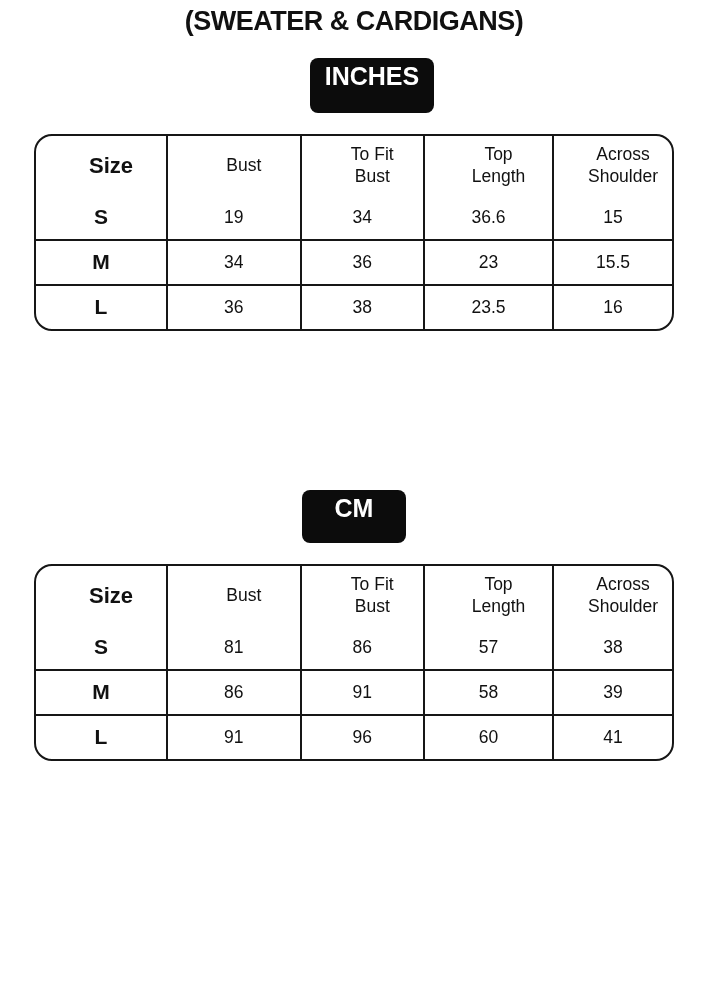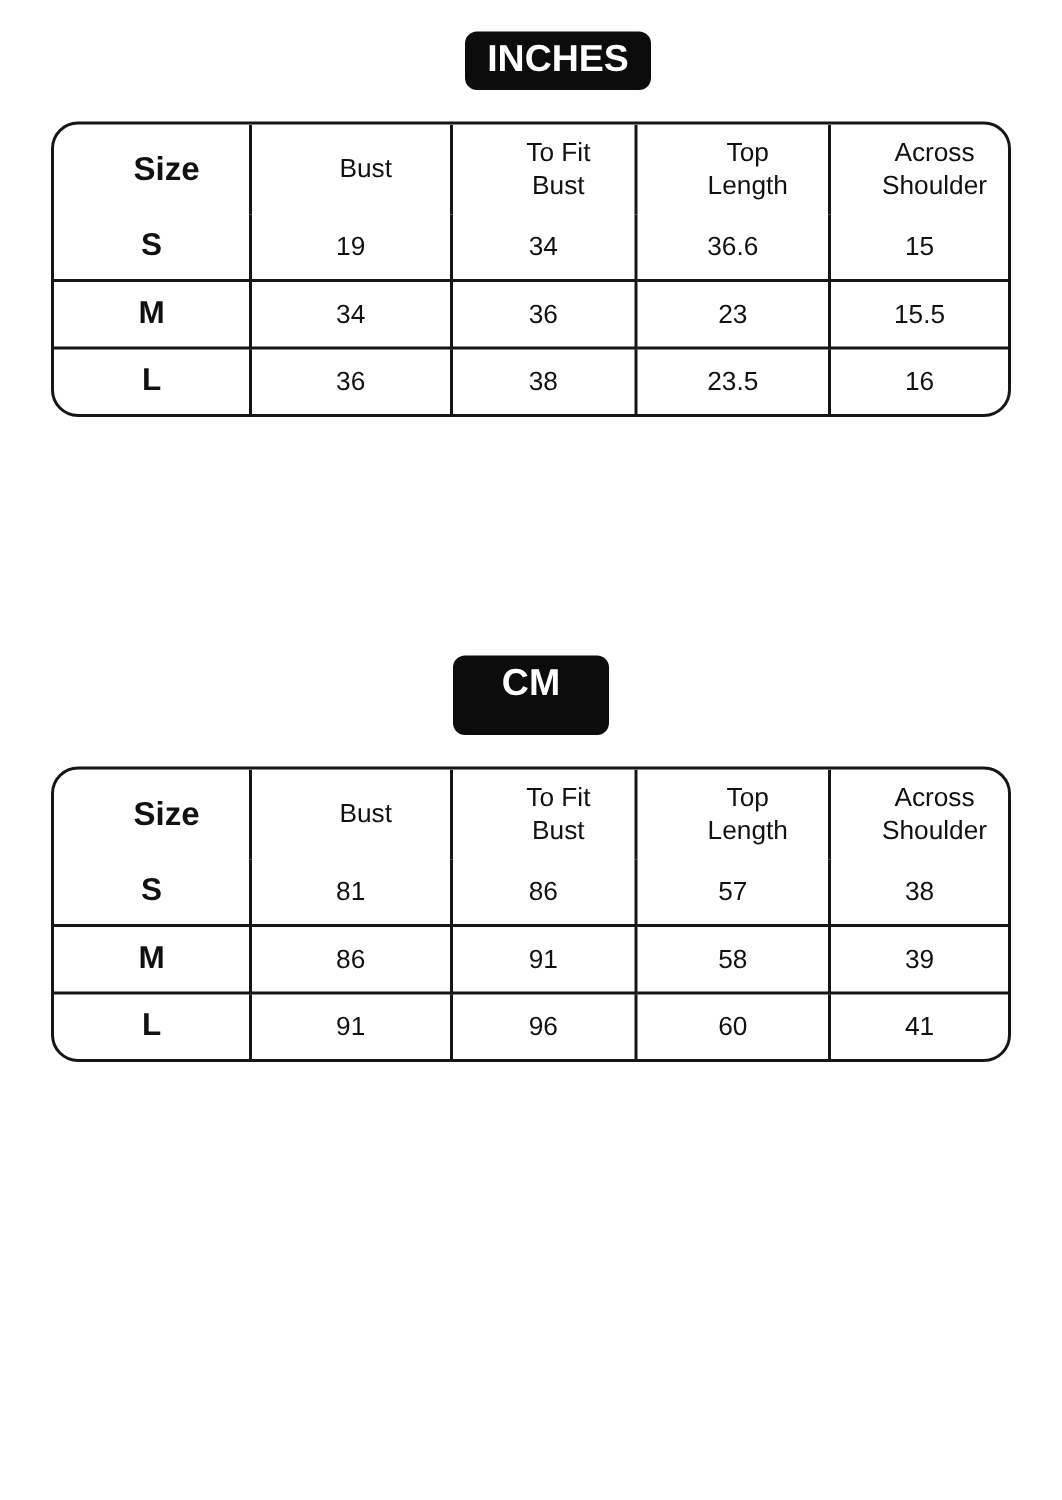--- a/index.html
+++ b/index.html
@@ -39,21 +39,21 @@
     display: inline-block;
     background: #0c0c0c;
     color: #ffffff;
     font-size: 25px;
     font-weight: bold;
     line-height: 1.15;
     border-radius: 8px;
   }
   .unit-badge.inches {
     margin-top: 21px;
-    padding: 4px 15px 6px;
+    padding: 4px 15px 22px;
     margin-left: 36px;
   }
   .unit-badge.cm {
     margin-top: 159px;
     padding: 4px 33px 20px;
   }
   .table-frame {
     margin: 21px 34px 0;
     border: 2px solid #161616;
     border-radius: 18px;
@@ -114,20 +114,21 @@
     justify-content: center;
     font-size: 19px;
     white-space: nowrap;
   }
 </style>
 </head>
 <body>
 
 <div class="page">
 
+  <div class="subtitle">(SWEATER &amp; CARDIGANS)</div>
 
   <div>
     <span class="unit-badge inches">INCHES</span>
   </div>
 
   <div class="table-frame">
     <table class="size-table">
       <colgroup>
         <col class="c-size">
           <col class="c-bust">

